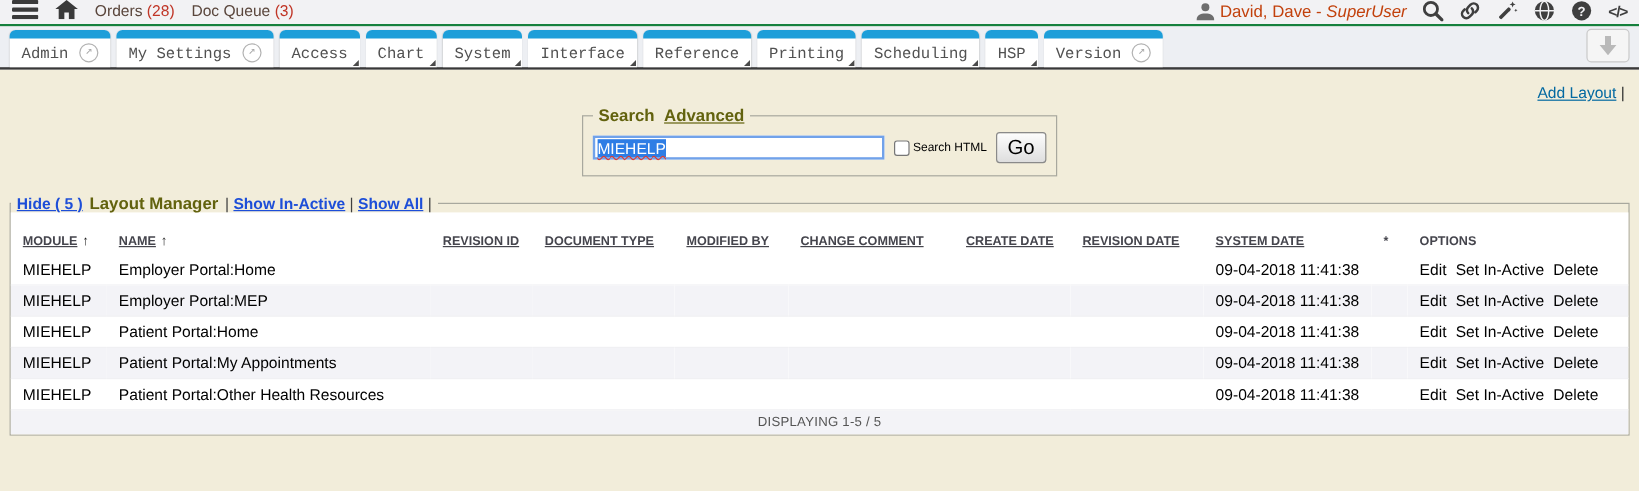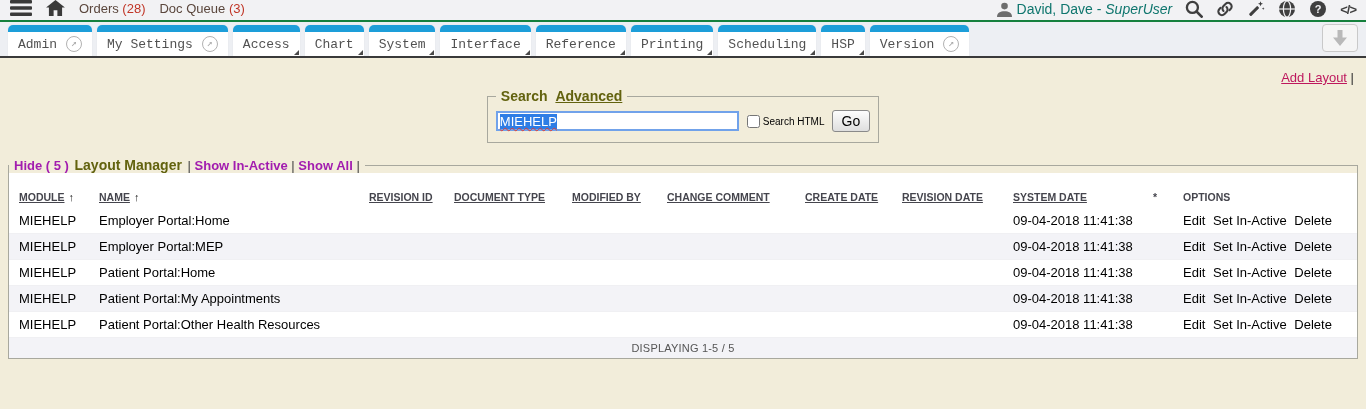--- a/index.html
+++ b/index.html
@@ -7,21 +7,21 @@
     font-family: "Liberation Sans", sans-serif; background: #f2edda; }
 
   
   .topbar { height: 22px; background: #f2f2f4; border-bottom: 2px solid #15803d;
     display: flex; align-items: flex-start; padding: 0 10px; }
   .topbar-left { display: flex; align-items: center; gap: 14px; }
   .icon-btn { display: inline-flex; align-items: center; justify-content: center; cursor: pointer; }
   .tb-link { font-size: 13px; color: #5a463c; text-decoration: none; cursor: pointer; }
   .tb-count { color: #c03526; }
   .topbar-right { margin-left: auto; display: flex; align-items: center; gap: 13px; }
-  .user-name { font-size: 14px; color: #0f766e; display: flex; align-items: center; gap: 5px; }
+  .user-name { font-size: 14px; color: #c2410c; display: flex; align-items: center; gap: 5px; }
   .user-role { font-style: italic; }
   .code-icon { font-weight: bold; font-size: 13px; color: #3f3f3f; letter-spacing: -1px; }
 
   
   .tabstrip { height: 36px; background: #edeff3; border-bottom: 2px solid #3a3a3a;
     display: flex; align-items: flex-end; padding: 0 8px; position: relative; }
   .tab { position: relative; background: #fff; border-radius: 5px 5px 0 0;
     margin-right: 5px; display: flex; align-items: center; height: 31px;
     padding: 7px 10px 0 10px; cursor: pointer; box-shadow: 0 0 1px rgba(0,0,0,.15); font-family: Liberation Mono, monospace; }
   .tab::before { content: ""; position: absolute; top: 0; left: 0; right: 0; height: 7px;
@@ -32,44 +32,44 @@
   .jump-icon { width: 16px; height: 16px; border: 1px solid #b2b2b2; border-radius: 50%;
     color: #a8a8a8; font-size: 10px; line-height: 14px; text-align: center;
     margin-left: 9px; flex: 0 0 auto; }
   .collapse-btn { position: absolute; right: 8px; bottom: 4px; width: 36px; height: 28px;
     background: #f5f5f5; border: 1px solid #c9c9c9; border-radius: 4px;
     display: flex; align-items: center; justify-content: center; cursor: pointer; }
 
   
   .content { padding-top: 12px; }
   .add-layout-row { text-align: right; padding-right: 12px; font-size: 13px; color: #2f2f2f; height: 18px; }
-  .add-layout-row a { color: #be185d; text-decoration: underline; cursor: pointer; }
+  .add-layout-row a { color: #0369a1; text-decoration: underline; cursor: pointer; }
 
   fieldset { border: 1px solid #a8a89e; }
   legend { padding: 0 5px; }
 
   .search-fs { width: 382px; margin: 0 auto; padding: 4px 8px 10px 8px; }
   .search-legend { font-size: 14px; font-weight: bold; color: #62620e; }
   .search-legend a { color: #62620e; text-decoration: underline; cursor: pointer; margin-left: 4px; }
   .search-row { display: flex; align-items: center; margin-top: 2px; }
   .search-input { width: 243px; height: 20px; background: #fff; border: 2px solid #71a2ea;
     font-size: 13px; padding: 1px 2px; line-height: 16px; cursor: text; }
   .sel-text { background: #2e7de5; color: #fff;
     text-decoration-line: underline; text-decoration-style: wavy;
     text-decoration-color: #e03c31; text-decoration-thickness: 1px; }
   .search-row input[type=checkbox] { margin-left: 8px; width: 13px; height: 13px; }
   .cb-label { font-size: 10px; color: #000; margin-left: 3px; white-space: nowrap; }
-  .go-btn { margin-left: 7px; font-size: 14px; color: #000; padding: 2px 9px;
+  .go-btn { margin-left: 7px; font-size: 17px; color: #000; padding: 2px 9px;
     border: 1px solid #8a8a8a; border-radius: 3px;
     background: linear-gradient(#fdfdfd, #dedede); cursor: pointer;
     font-family: "Liberation Sans", sans-serif; }
 
   .layout-fs { margin: 14px 8px 0 8px; padding: 0; }
   .lm-legend { font-size: 13px; color: #62620e; }
-  .lm-legend a { color: #a21caf; font-weight: bold; cursor: pointer; }
+  .lm-legend a { color: #1d4ed8; text-decoration: underline; font-weight: bold; cursor: pointer; }
   .lm-title { font-weight: bold; font-size: 14px; color: #62620e; margin: 0 2px; }
   .lm-sep { color: #3f3f3f; font-weight: normal; }
 
   table.lm-table { width: 100%; border-collapse: collapse; background: #fff; table-layout: fixed; }
   .lm-table th { text-align: left; font-size: 10.5px; color: #45454d; font-weight: bold;
     padding: 18px 2px 5px 10px; white-space: nowrap; overflow: hidden; }
   .lm-table th a { color: #45454d; text-decoration: underline; cursor: pointer; }
   .sort-icon { font-size: 11px; color: #222; margin-left: 4px; font-weight: bold; }
   .lm-table td { font-size: 13px; color: #000; padding: 5px 2px 5px 10px; white-space: nowrap;
     overflow: hidden; border-bottom: 1px solid #f0f0f3; }

